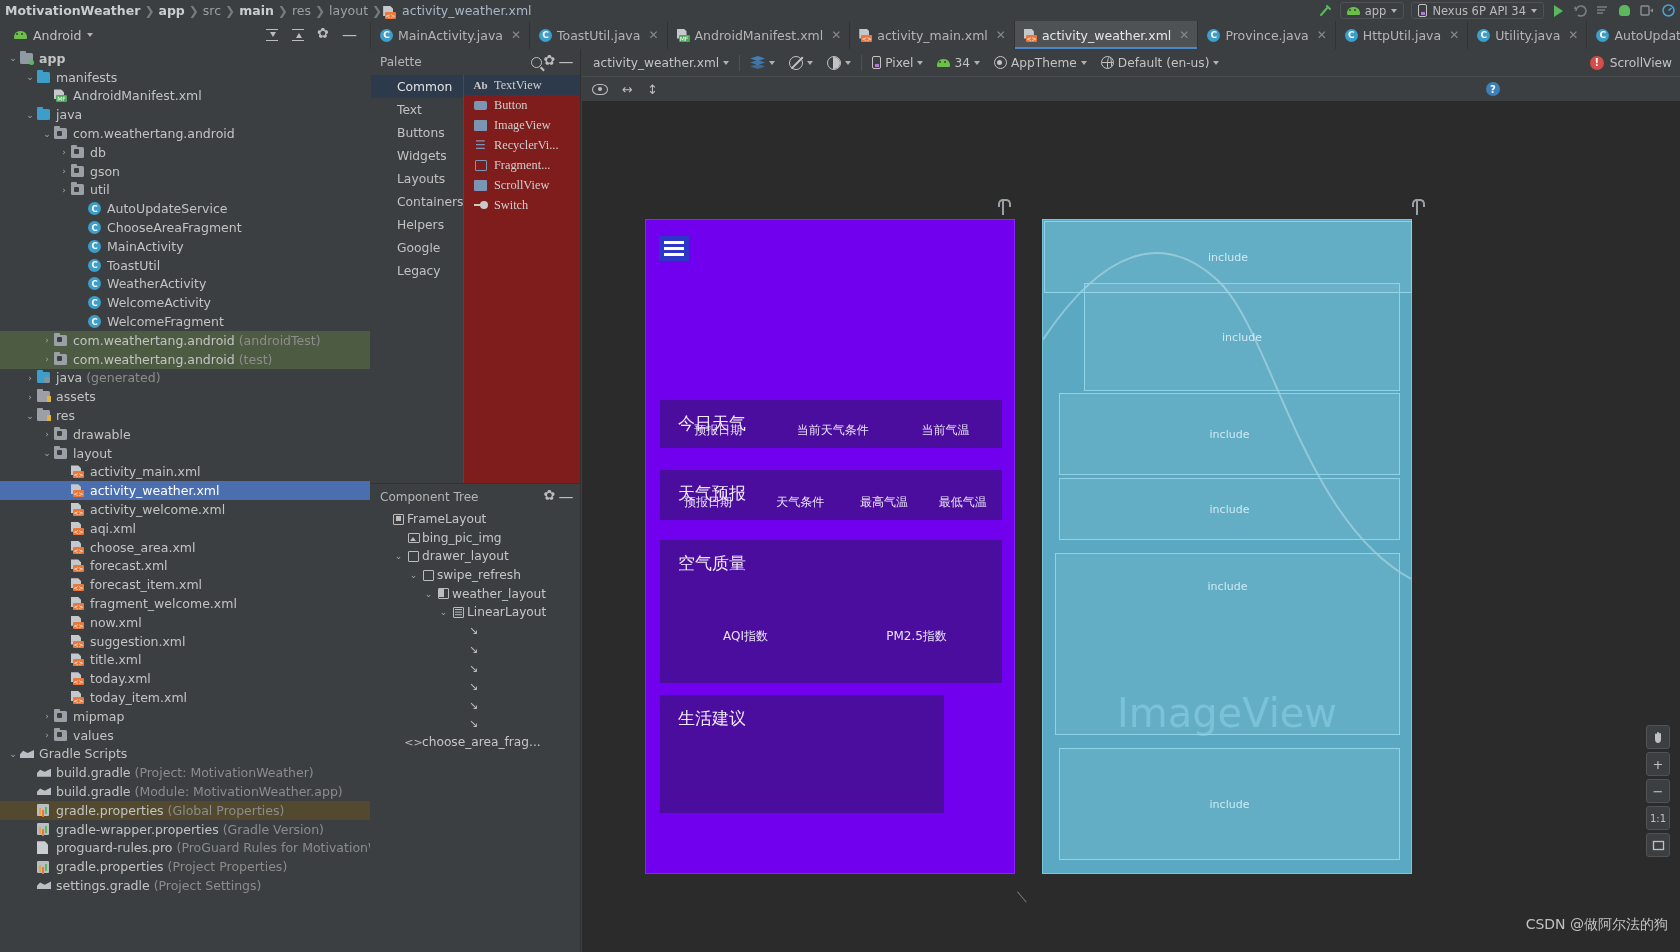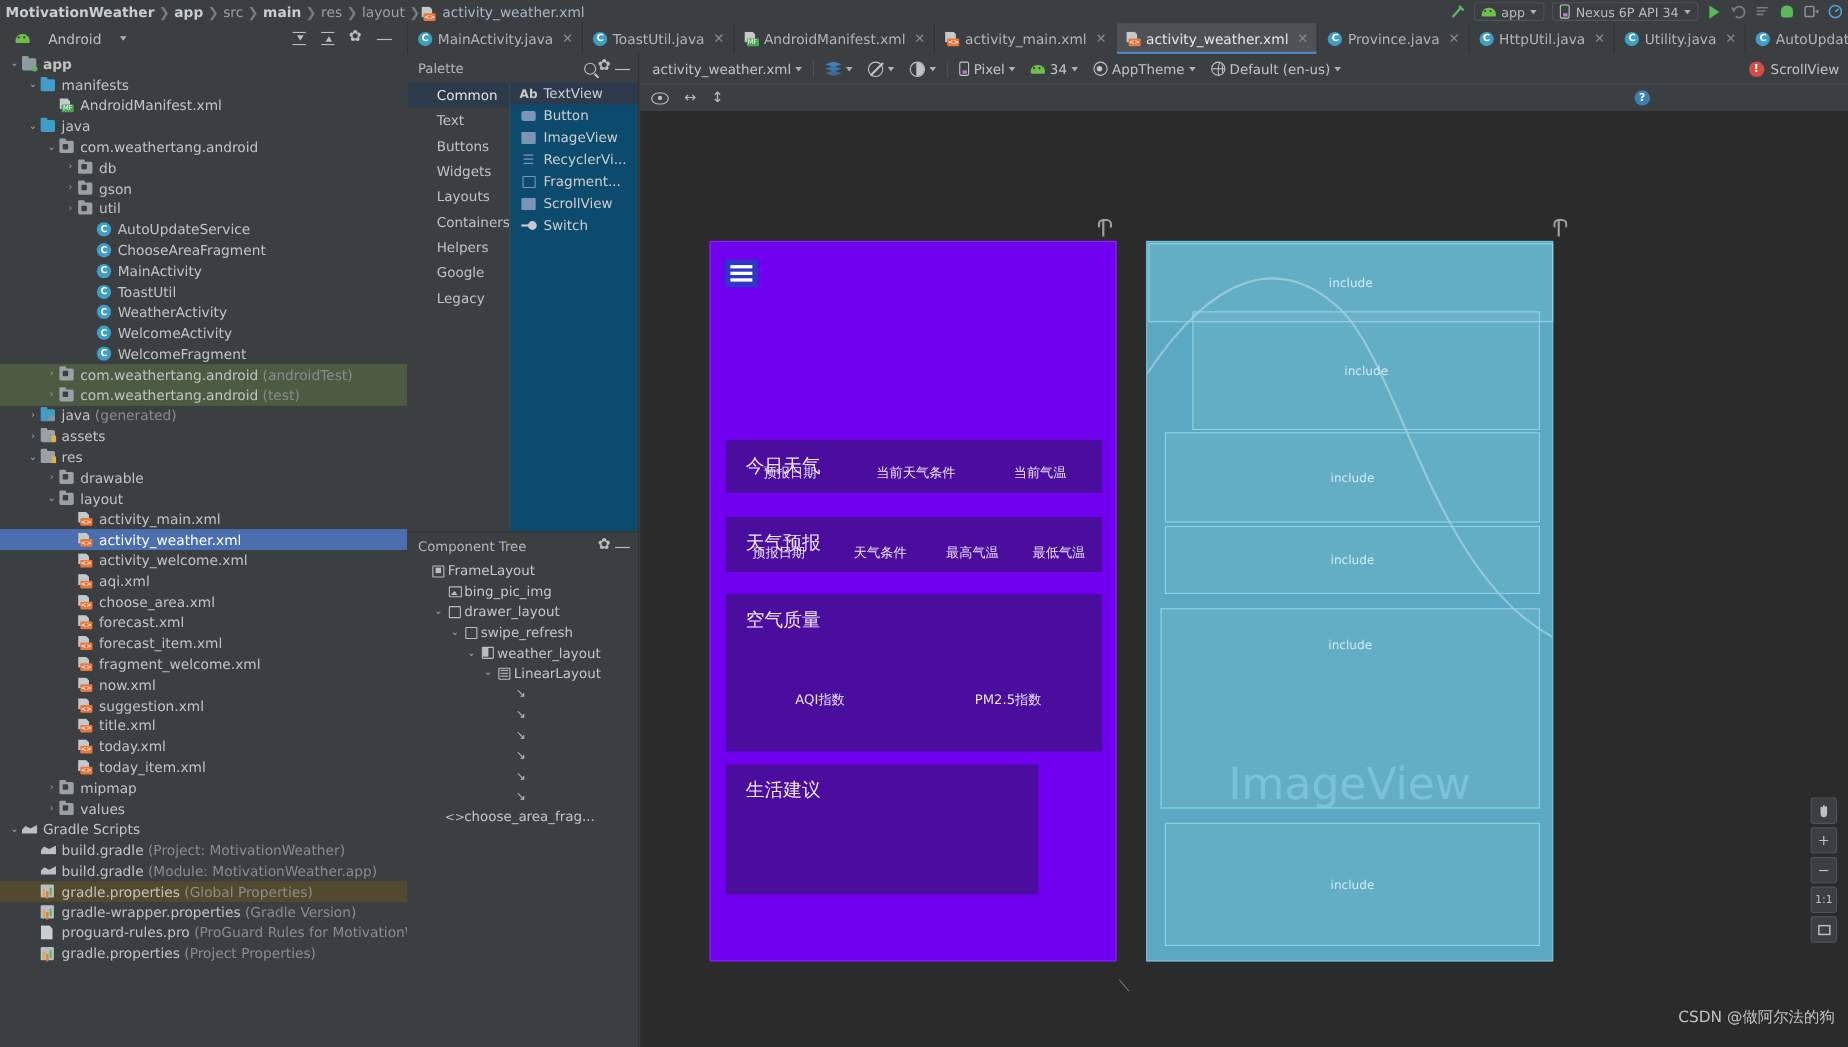--- a/index.html
+++ b/index.html
@@ -21,21 +21,21 @@
   .crumb.dim{color:#9aa0a6;}
   .sep{color:#777c80;font-size:12px;padding:0 1px;}
   .crumb-ico{display:inline-block;width:13px;height:13px;position:relative;top:2px;margin-right:3px;}
   .topbar-right{position:absolute;right:4px;top:0;height:21px;display:flex;align-items:center;gap:7px;}
   .combo{display:flex;align-items:center;gap:5px;height:17px;padding:0 6px;border:1px solid #4e5254;border-radius:3px;background:#3c3f41;font-size:11.5px;color:#bbb;}
   .caret{width:0;height:0;border-left:3.5px solid transparent;border-right:3.5px solid transparent;border-top:4px solid #b0b0b0;}
   .ticon{width:15px;height:15px;display:inline-block;position:relative;}
 
   
   .row2{position:absolute;left:0;top:21px;width:1680px;height:28px;background:#3c3f41;display:flex;align-items:center;}
-  .androidsel{width:115px;display:flex;align-items:center;gap:6px;padding-left:14px;font-size:12.5px;color:#c0c0c0;justify-content:space-between;}
+  .androidsel{width:115px;display:flex;align-items:center;gap:6px;padding-left:14px;font-size:12.5px;color:#c0c0c0;}
   .row2-tools{position:absolute;left:265px;top:0;height:28px;display:flex;align-items:center;gap:12px;}
   .tabs{position:absolute;left:370px;top:21px;height:28px;display:flex;align-items:stretch;}
   .tab{display:flex;align-items:center;gap:5px;padding:0 8px 0 9px;font-size:12.5px;color:#b4b4b4;
        border-left:1px solid #323232;white-space:nowrap;}
   .tab.active{background:#4e5254;color:#e6e6e6;box-shadow:inset 0 -2px 0 #4a88c7;}
   .tab .x{color:#8a8a8a;font-size:12px;margin-left:3px;}
 
   
   .ic-java{width:13px;height:13px;border-radius:50%;background:#3d9ec9;color:#fff;font-size:9px;
            display:inline-flex;align-items:center;justify-content:center;font-weight:bold;line-height:1;}
@@ -89,21 +89,21 @@
 
   
   .palette{position:absolute;left:371px;top:49px;width:210px;height:434px;background:#3c3f41;border-right:1px solid #323232;}
   .panel-head{height:26px;display:flex;align-items:center;padding:0 6px 0 9px;font-size:12px;color:#b5b5b5;}
   .panel-head .ptitle{flex:1;}
   .phead-ico{width:16px;height:16px;display:inline-flex;align-items:center;justify-content:center;color:#b0b0b0;}
   .pal-body{display:flex;height:calc(100% - 26px);}
   .pal-cats{width:92px;background:#3c3f41;}
   .pal-cat{height:23px;display:flex;align-items:center;padding-left:26px;font-size:12.3px;color:#c2c2c2;}
   .pal-cat.sel{background:#2d3a4b;color:#e2e2e2;}
-  .pal-items{flex:1;background:#0c4a6e;border-left:1px solid #474b4d;}
+  .pal-items{flex:1;background:#7f1d1d;border-left:1px solid #474b4d;font-family:Liberation Serif, serif;}
   .pal-item{height:20px;display:flex;align-items:center;gap:6px;padding-left:9px;font-size:12.3px;color:#cfcfcf;}
   .pal-item.sel{background:#2d3a4b;}
   .pi-ico{width:15px;display:flex;align-items:center;justify-content:center;}
 
   
   .ctree{position:absolute;left:371px;top:483px;width:210px;height:469px;background:#3c3f41;border-right:1px solid #323232;border-top:1px solid #323232;}
   .ct-row{height:18.6px;display:flex;align-items:center;font-size:12.2px;color:#c6c6c6;white-space:nowrap;}
   .ct-arrow{width:13px;text-align:center;font-size:9px;color:#a6a6a6;flex:0 0 13px;}
   .ct-ico{width:17px;display:flex;align-items:center;justify-content:center;flex:0 0 17px;}
   .sq{width:11px;height:11px;border:1.4px solid #bcbcbc;border-radius:1px;display:inline-block;position:relative;}
@@ -754,20 +754,29 @@
       </div>
       <div class="trow">
         <span style="display:inline-block;width:23px;flex:0 0 23px;"></span>
         <span class="arrow empty">·</span>
         <span class="ticon-wrap">
           <span class="ic-props"></span>
         </span>
         <span class="tlabel">gradle.properties</span>
         <span class="tdim">(Project Properties)</span>
       </div>
+      <div class="trow">
+        <span style="display:inline-block;width:23px;flex:0 0 23px;"></span>
+        <span class="arrow empty">·</span>
+        <span class="ticon-wrap">
+          <span class="ic-gradle"></span>
+        </span>
+        <span class="tlabel">settings.gradle</span>
+        <span class="tdim">(Project Settings)</span>
+      </div>
     </div>
 
   <div class="palette">
     <div class="panel-head">
       <span class="ptitle">Palette</span>
       <span class="phead-ico srch"></span>
       <span class="phead-ico">
           <span class="gear"></span>
         </span>
       <span class="phead-ico minus">—</span>

